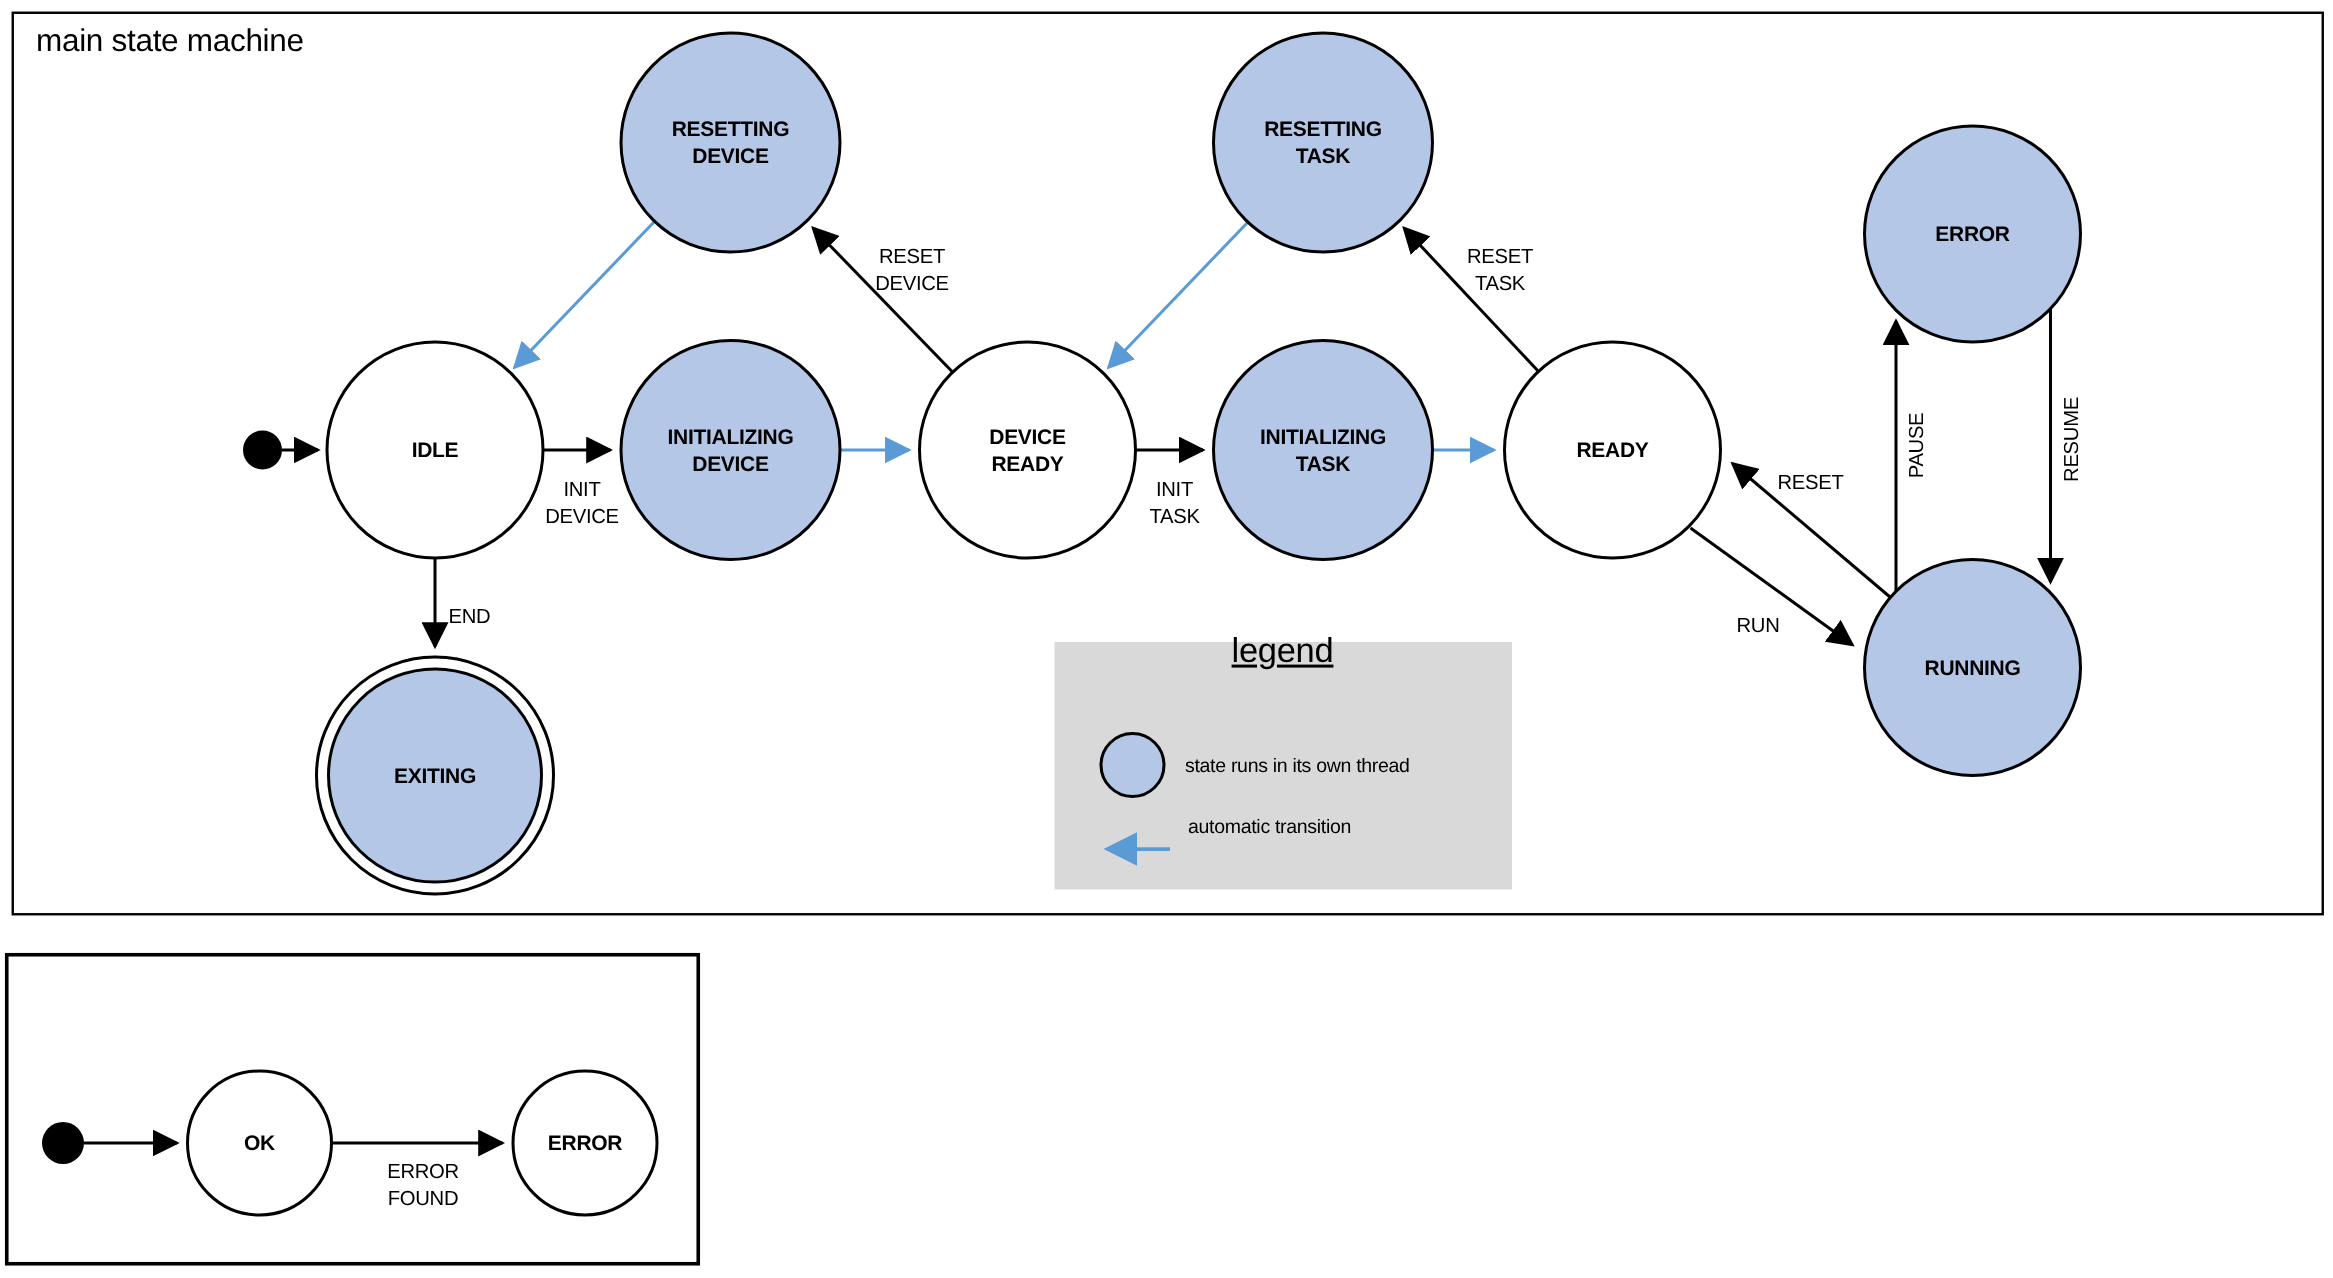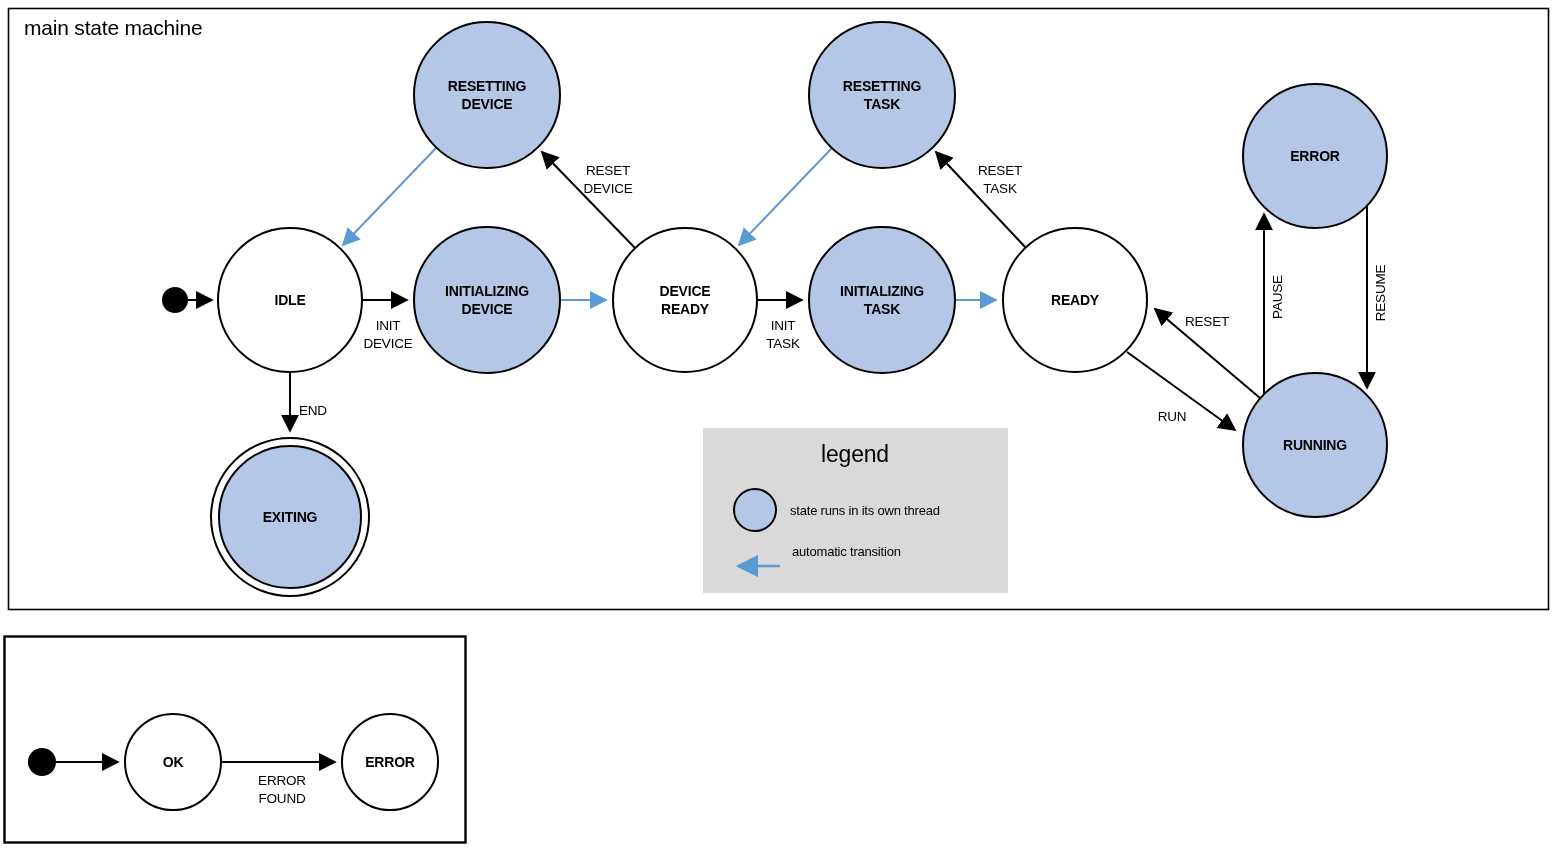--- a/index.html
+++ b/index.html
@@ -123,21 +123,21 @@
   <div class="lbl edge-label center" style="left:783px; top:335px;">INIT
 TASK</div>
   <div class="lbl edge-label center" style="left:1000px; top:180px;">RESET
 TASK</div>
   <div class="lbl edge-label vcenter" style="left:299px; top:411px;">END</div>
   <div class="lbl edge-label center" style="left:1207px; top:322px;">RESET</div>
   <div class="lbl edge-label center" style="left:1172px; top:417px;text-align:right;">RUN</div>
   <div class="lbl edge-label rot-ccw" style="left:1278px; top:297px;">PAUSE</div>
   <div class="lbl edge-label rot-ccw" style="left:1381px; top:293px;">RESUME</div>
 
-  <div class="lbl legend-title center" style="left:855px; top:455px;">legend</div>
+  <div class="lbl legend-title center" style="left:855px; top:434px;text-decoration:underline;">legend</div>
   <div class="lbl legend-text vcenter" style="left:790px; top:511px;">state runs in its own thread</div>
   <div class="lbl legend-text vcenter" style="left:792px; top:552px;">automatic transition</div>
 
   <div class="lbl state-label center" style="left:173px; top:762px;">OK</div>
   <div class="lbl state-label center" style="left:390px; top:762px;">ERROR</div>
   <div class="lbl edge-label center" style="left:282px; top:790px;">ERROR
 FOUND</div>
 
 </div>
 

